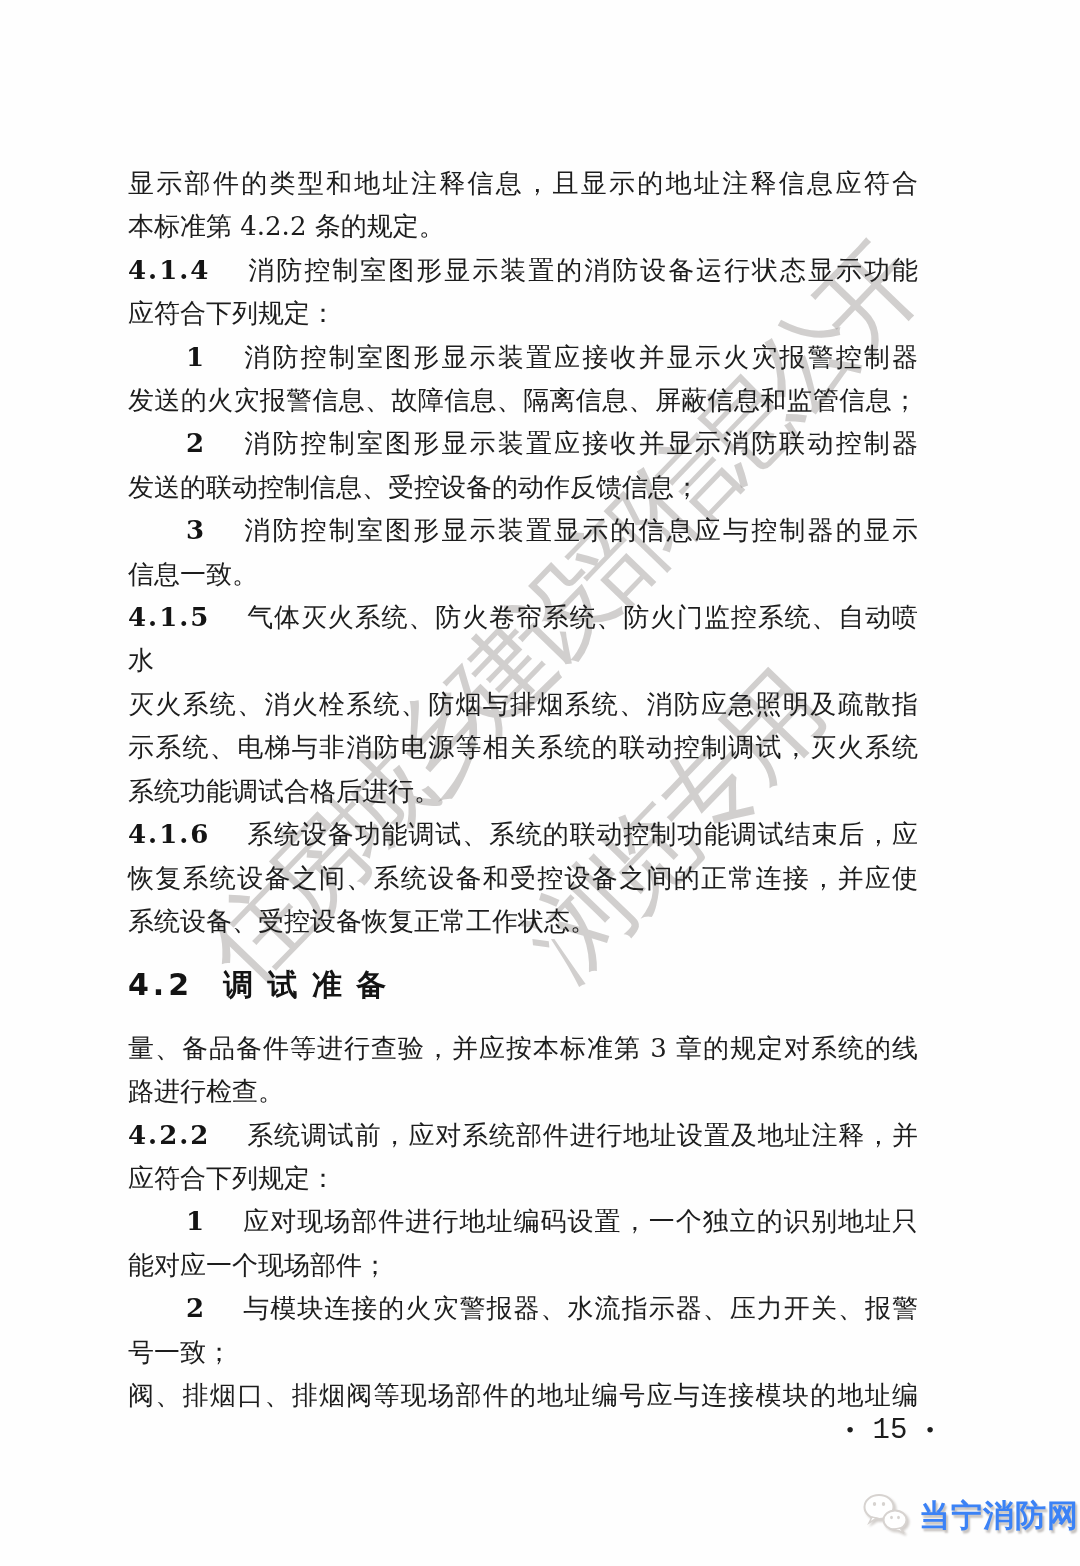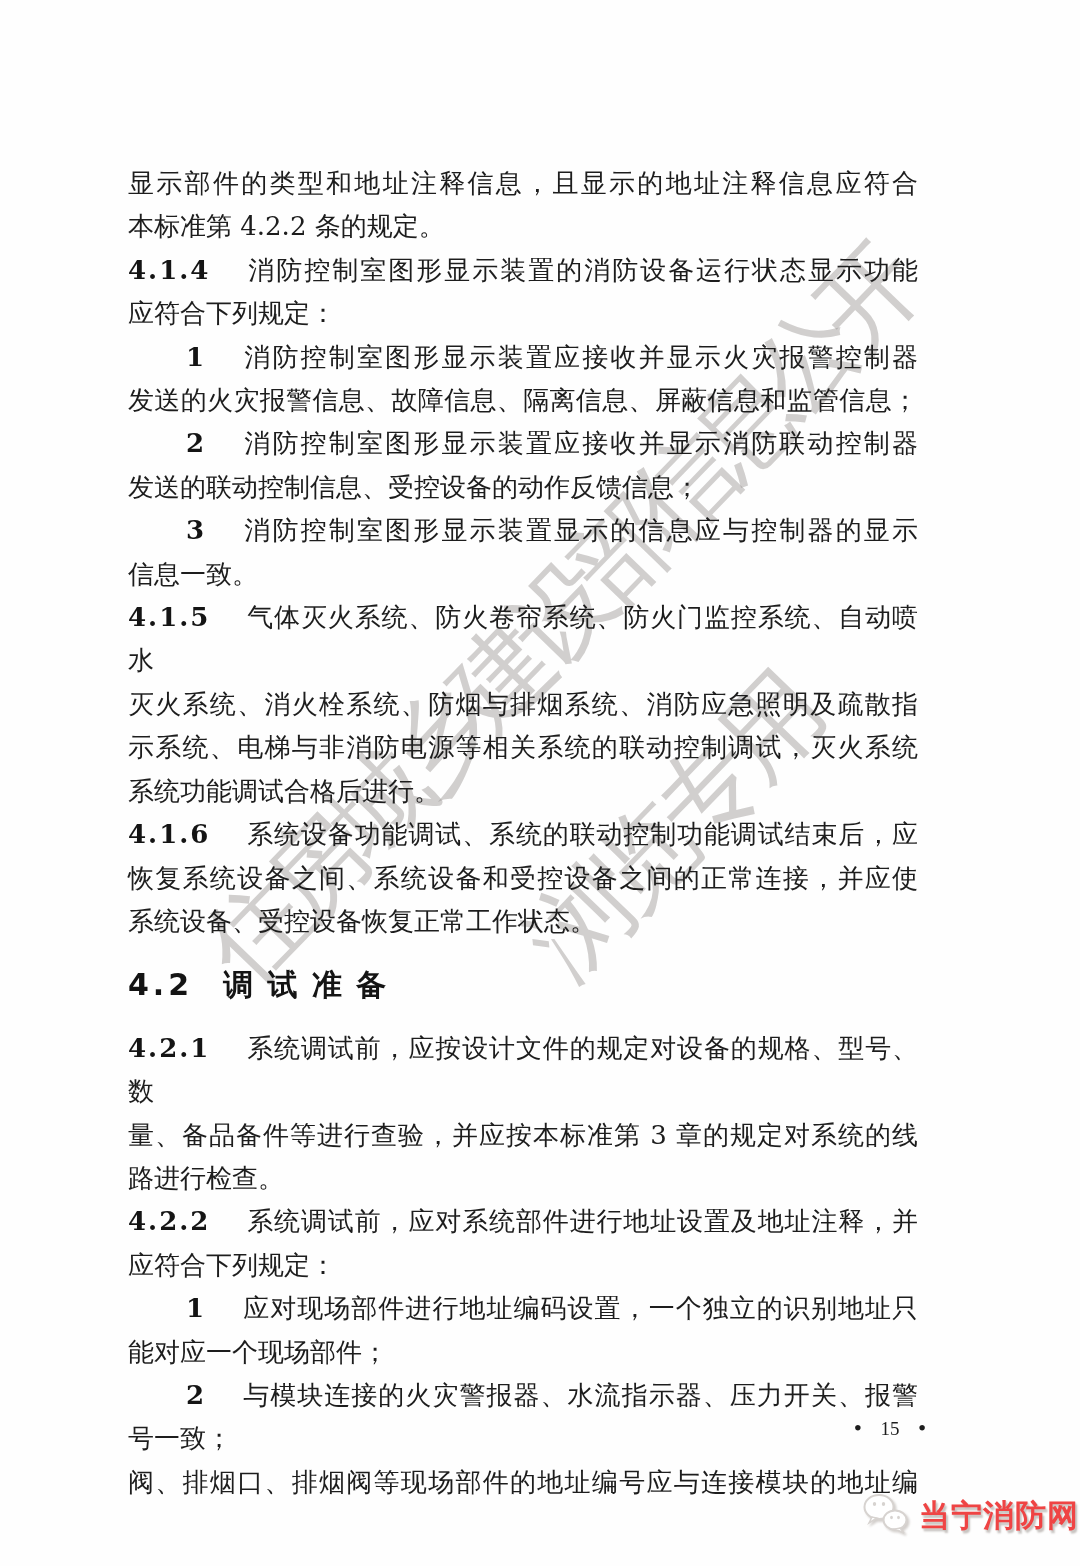--- a/index.html
+++ b/index.html
@@ -58,38 +58,38 @@
     position:absolute;
     left:830px;top:1414px;
     width:120px;
     z-index:2;
     display:flex;
     align-items:center;
     justify-content:center;
     gap:17px;
     color:#1d1d1d;
   }
-  .pagenum .pg{font-size:19px;font-family:Liberation Serif, serif;}
+  .pagenum .pg{font-size:29px;font-family:Liberation Mono, monospace;}
   .pagenum .dot{font-size:19px;line-height:29px;}
   
   .footer{
     position:absolute;
     left:862px;top:1492px;
     z-index:2;
     display:flex;
     align-items:center;
     gap:7px;
   }
   .wx-icon{filter:drop-shadow(2px 2px 1px #d3cfcc);}
   .logo-text{
     font-size:31px;
     font-weight:bold;
     letter-spacing:1px;
     font-family:"DejaVu Sans","Liberation Sans",sans-serif;
-    color:#ef4444;
+    color:#3b82f6;
     text-shadow:2px 3px 2px #c6c2bf, 1px 1px 1px #dedbd8;
   }
 </style>
 </head>
 <body>
 
 <div class="page">
 
   <div class="watermark wm-1">住房城乡建设部信息公开</div>
   <div class="watermark wm-2">浏览专用</div>
@@ -106,21 +106,20 @@
       <div class="line item fill"><span class="num">3</span><span>消防控制室图形显示装置显示的信息应与控制器的显示</span></div>
       <div class="line body"><span>信息一致。</span></div>
       <div class="line clause fill"><span class="num">4.1.5</span><span>气体灭火系统、防火卷帘系统、防火门监控系统、自动喷水</span></div>
       <div class="line body fill"><span>灭火系统、消火栓系统、防烟与排烟系统、消防应急照明及疏散指</span></div>
       <div class="line body fill"><span>示系统、电梯与非消防电源等相关系统的联动控制调试，灭火系统</span></div>
       <div class="line body"><span>系统功能调试合格后进行。</span></div>
       <div class="line clause fill"><span class="num">4.1.6</span><span>系统设备功能调试、系统的联动控制功能调试结束后，应</span></div>
       <div class="line body fill"><span>恢复系统设备之间、系统设备和受控设备之间的正常连接，并应使</span></div>
       <div class="line body"><span>系统设备、受控设备恢复正常工作状态。</span></div>
       <div class="heading"><span class="hnum">4.2</span><span class="htitle">调试准备</span></div>
-      <div class="line clause fill"><span class="num">4.2.1</span><span>系统调试前，应按设计文件的规定对设备的规格、型号、数</span></div>
       <div class="line body fill"><span>量、备品备件等进行查验，并应按本标准第 3 章的规定对系统的线</span></div>
       <div class="line body"><span>路进行检查。</span></div>
       <div class="line clause fill"><span class="num">4.2.2</span><span>系统调试前，应对系统部件进行地址设置及地址注释，并</span></div>
       <div class="line body"><span>应符合下列规定：</span></div>
       <div class="line item fill"><span class="num">1</span><span>应对现场部件进行地址编码设置，一个独立的识别地址只</span></div>
       <div class="line body"><span>能对应一个现场部件；</span></div>
       <div class="line item fill"><span class="num">2</span><span>与模块连接的火灾警报器、水流指示器、压力开关、报警</span></div>
       <div class="line body"><span>号一致；</span></div>
       <div class="line body fill"><span>阀、排烟口、排烟阀等现场部件的地址编号应与连接模块的地址编</span></div>
     </div>

